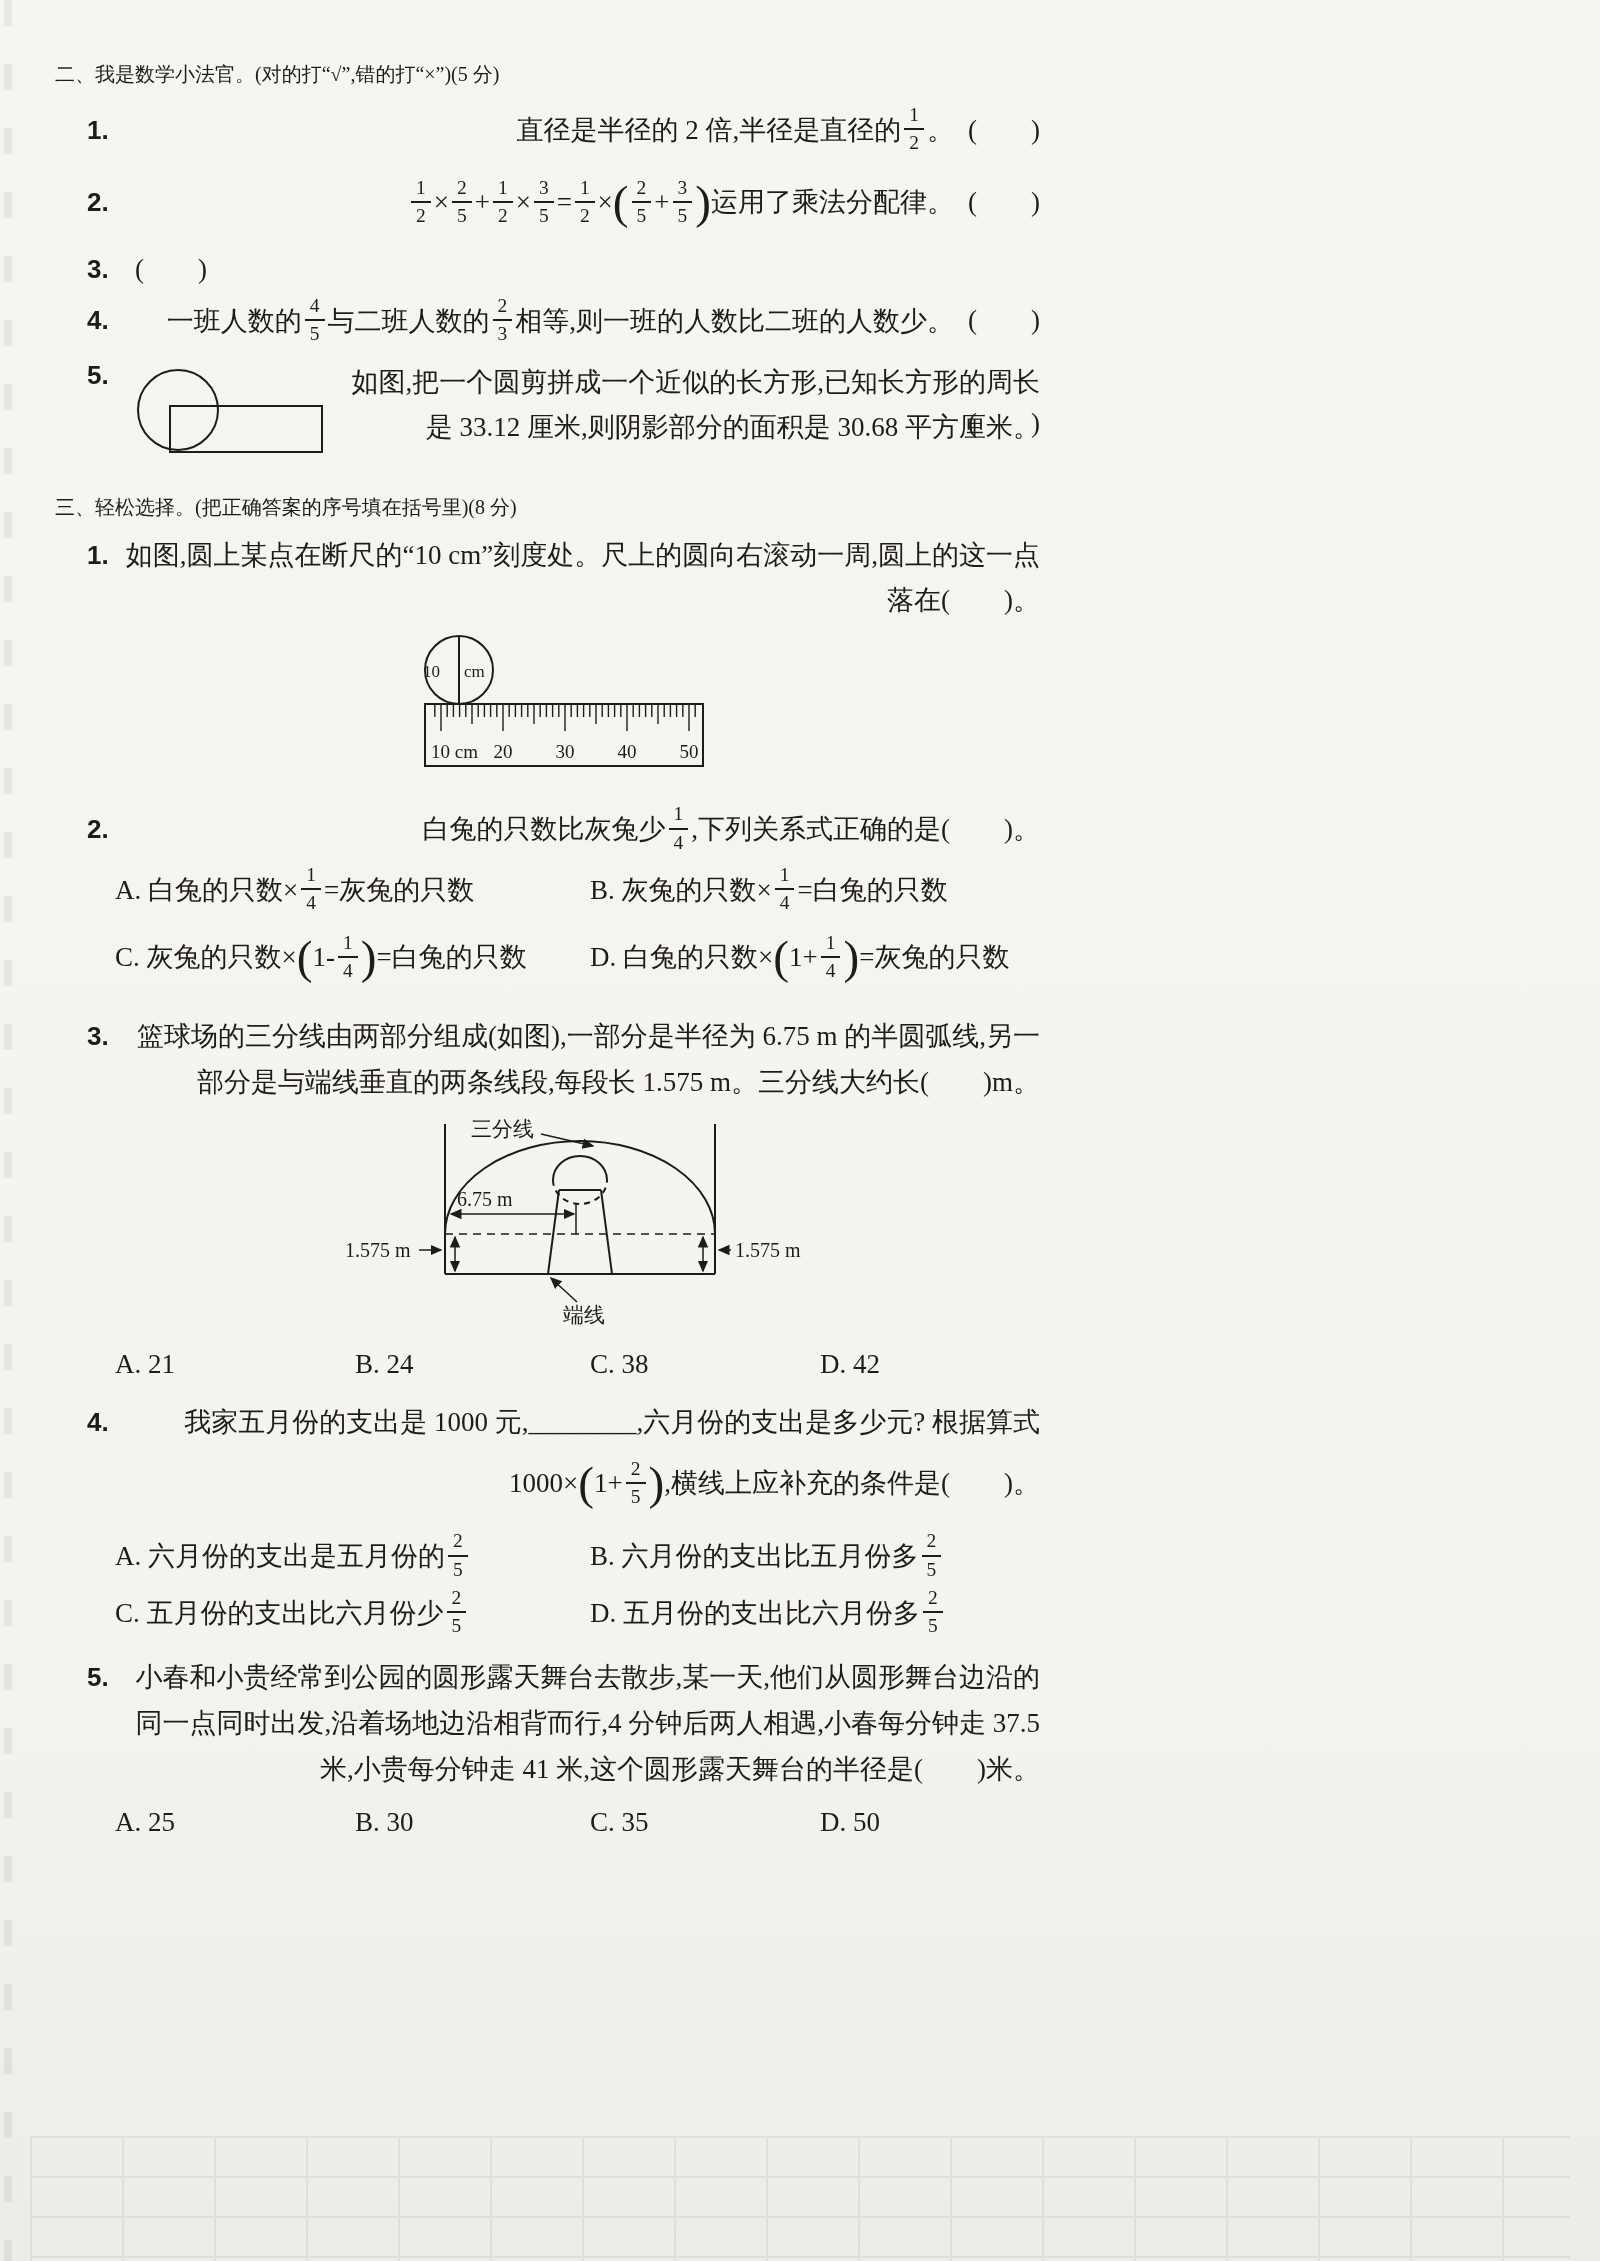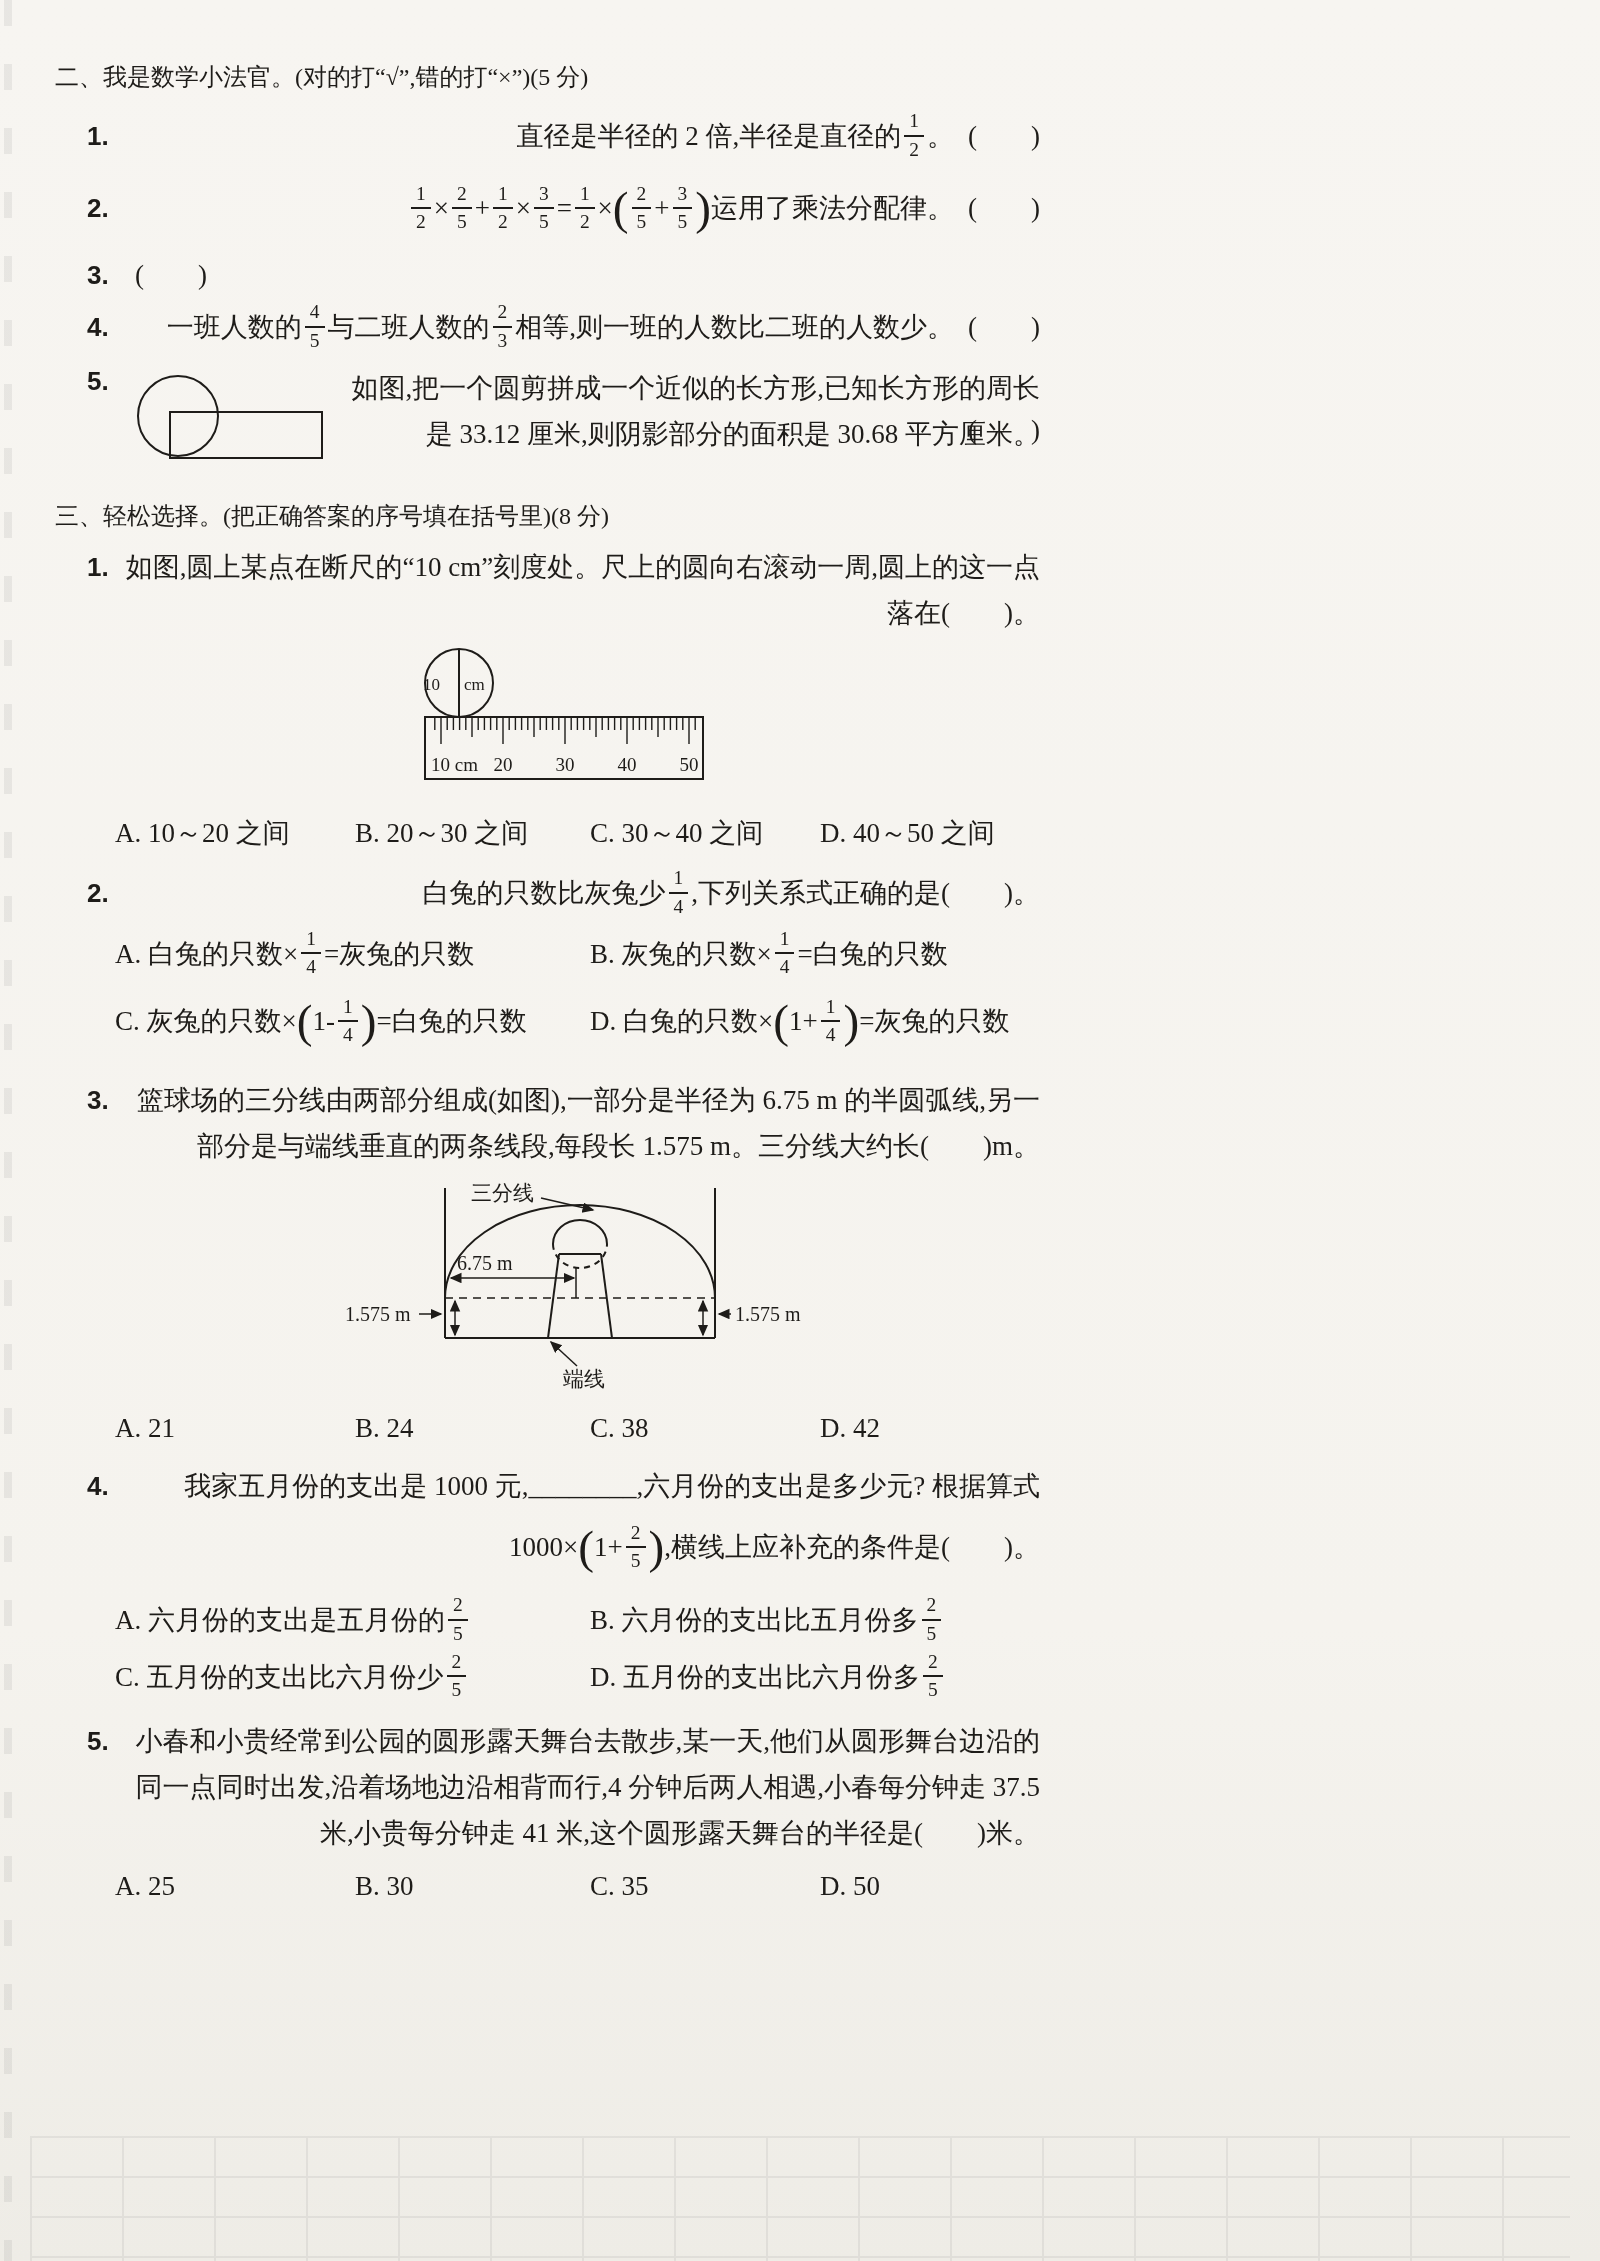--- a/index.html
+++ b/index.html
@@ -7,21 +7,21 @@
   body{
     height:2261px;
     position:relative;
     overflow:hidden;
     background:linear-gradient(180deg,#f7f5f1 0%,#f5f3ee 72%,#eeece6 100%);
     color:#1e1c19;
     font-family:"Liberation Serif","DejaVu Serif",serif;
     font-size:27px;
   }
   .content{position:absolute;left:55px;top:58px;width:985px;}
-  .sec-title{font-size:24px;line-height:1.6;}
+  .sec-title{font-size:20px;line-height:1.6;}
   .st2{margin-top:22px;}
   .item{display:flex;align-items:baseline;padding-left:32px;}
   .qnum{
     flex:none;width:34px;font-weight:bold;
     font-family:"Liberation Sans","DejaVu Sans",sans-serif;
     font-size:26px;
   }
   .qtext{flex:1;line-height:1.7;text-align:right;}
   .bracket{flex:none;margin-left:14px;white-space:nowrap;}
   .frac{display:inline-flex;flex-direction:column;align-items:center;vertical-align:middle;
@@ -188,26 +188,20 @@
         <text x="27" y="47" font-size="17" text-anchor="end">10</text>
         <text x="51" y="47" font-size="17" text-anchor="start">cm</text>
         <text x="18" y="128" font-size="19" text-anchor="start">10 cm</text>
         <text x="90" y="128" font-size="19" text-anchor="middle">20</text>
         <text x="152" y="128" font-size="19" text-anchor="middle">30</text>
         <text x="214" y="128" font-size="19" text-anchor="middle">40</text>
         <text x="276" y="128" font-size="19" text-anchor="middle">50</text>
       </svg>
     </div>
 
-    <div class="opts4">
-      <span>A. 10～20 之间</span>
-      <span>B. 20～30 之间</span>
-      <span>C. 30～40 之间</span>
-      <span>D. 40～50 之间</span>
-    </div>
 
     <div class="item mt14">
       <span class="qnum">2.</span>
       <span class="qtext">白兔的只数比灰兔少<span class="frac">
             <span class="fnum">1</span>
             <span class="fden">4</span>
           </span>,下列关系式正确的是(　　)。</span>
     </div>
     <div class="opts2 mt8">
       <span>A. 白兔的只数×<span class="frac">

